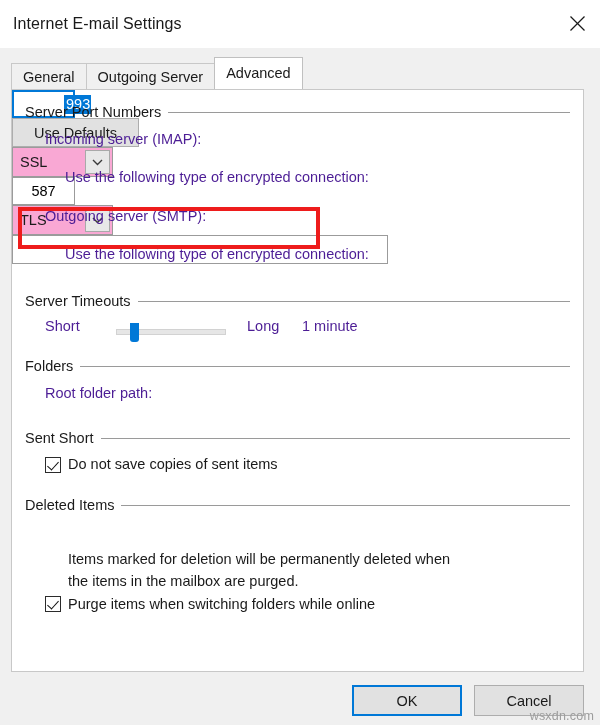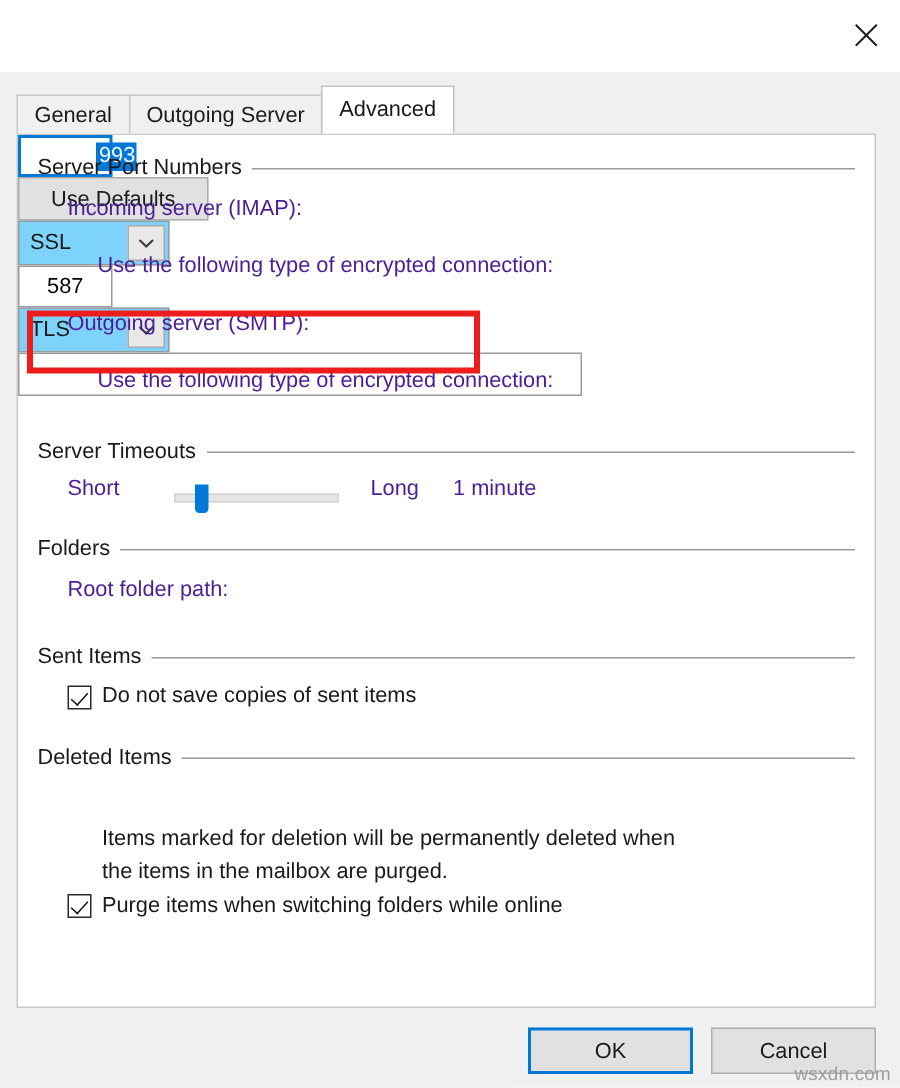--- a/index.html
+++ b/index.html
@@ -152,21 +152,21 @@
     height: 29px;
   }
   .btn.focused {
     border: 2px solid #0078d7;
   }
 
   
   .combo {
     box-sizing: border-box;
     height: 30px;
-    background: #7dd3fc;
+    background: #f9a8d4;
     border: 1px solid #9b9b9b;
     display: flex;
     align-items: center;
     justify-content: space-between;
   }
   .combo-val {
     font-size: 14.5px;
     color: #1a1a1a;
     padding-left: 7px;
   }
@@ -253,20 +253,21 @@
     bottom: 2px;
     font-size: 12.5px;
     color: #9d9d9d;
     letter-spacing: .2px;
   }
 </style>
 </head>
 <body>
 
 <div class="titlebar">
+  <div class="title-text">Internet E-mail Settings</div>
   <div class="close-btn">
     <span>
       <svg width="17" height="17" viewBox="0 0 17 17">
         <line x1="1.5" y1="1.5" x2="15.5" y2="15.5" stroke="#1a1a1a" stroke-width="1.3"></line>
         <line x1="15.5" y1="1.5" x2="1.5" y2="15.5" stroke="#1a1a1a" stroke-width="1.3"></line>
       </svg>
     </span>
   </div>
 </div>
 
@@ -348,21 +349,21 @@
     <span class="group-rule"></span>
   </div>
   <div class="row" style="left:33px; top:295px;">
     <span class="lbl">Root folder path:</span>
   </div>
   <div class="tbox" style="left:180px; top:291px; width:376px; height:29px;">
     <span></span>
   </div>
 
   <div class="group-head" style="left:13px; top:340px; width:545px;">
-    <span class="group-label">Sent Items</span>
+    <span class="group-label">Sent Short</span>
     <span class="group-rule"></span>
   </div>
   <div class="cbrow" style="left:33px; top:366px;">
     <span class="cbox checked"></span>
     <span class="cb-label">Do not save copies of sent items</span>
   </div>
 
   <div class="group-head" style="left:13px; top:407px; width:545px;">
     <span class="group-label">Deleted Items</span>
     <span class="group-rule"></span>

